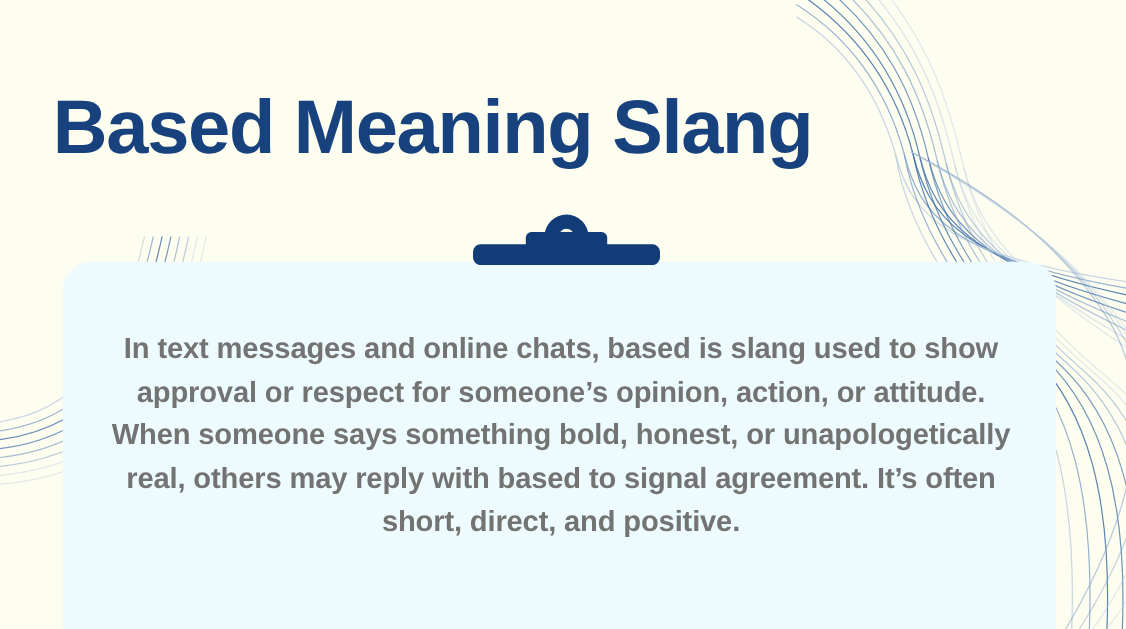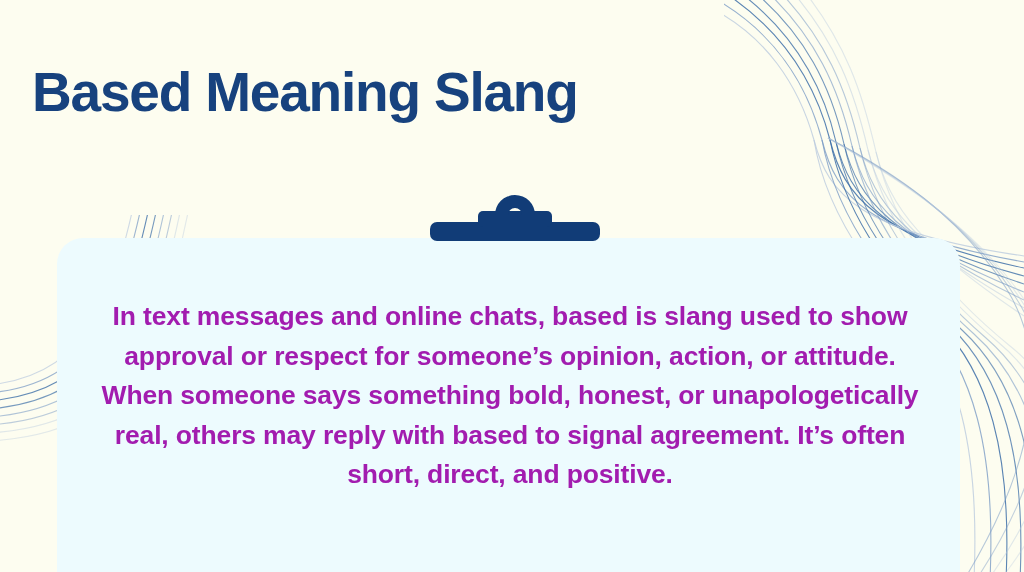--- a/index.html
+++ b/index.html
@@ -53,24 +53,24 @@
     border-top-right-radius: 26px;
     z-index: 3;
   }
 
   
   #page-title {
     position: absolute;
     left: 32px;
     top: 64px;
     width: 860px;
-    margin: 0;
+    margin: 16px;
     z-index: 4;
     font-family: "Liberation Sans", sans-serif;
-    font-size: 55px;
+    font-size: 69px;
     font-weight: bold;
     letter-spacing: -1.2px;
     line-height: 1.05;
     color: #17427E;
     white-space: nowrap;
   }
 
   
   #clipboard-clip-icon {
     position: absolute;
@@ -87,21 +87,21 @@
     left: 95px;
     top: 297px;
     width: 830px;
     margin: 0;
     z-index: 5;
     text-align: center;
     font-family: "Liberation Sans", sans-serif;
     font-size: 26.5px;
     font-weight: bold;
     line-height: 39.5px;
-    color: #a21caf;
+    color: #737373;
     letter-spacing: -0.15px;
   }
 </style>
 </head>
 <body>
 
 <div id="slide">
 
   <svg class="waves waves-right" viewBox="0 0 300 572" preserveAspectRatio="none">
     <g fill="none" stroke-width="1.1">

